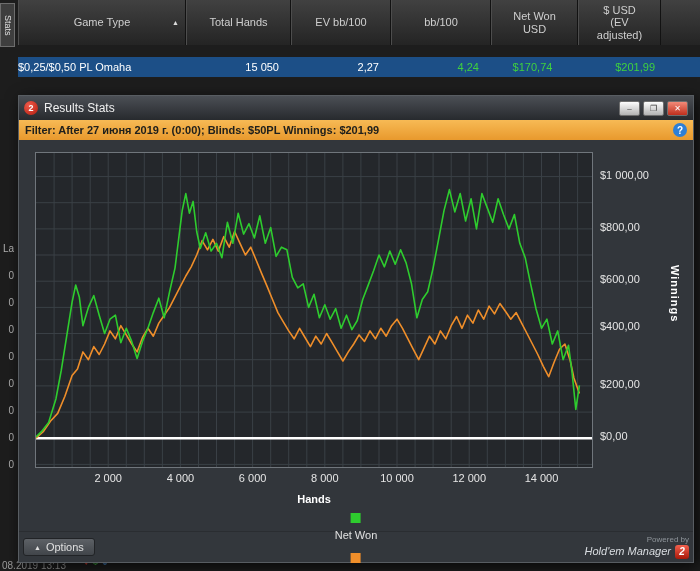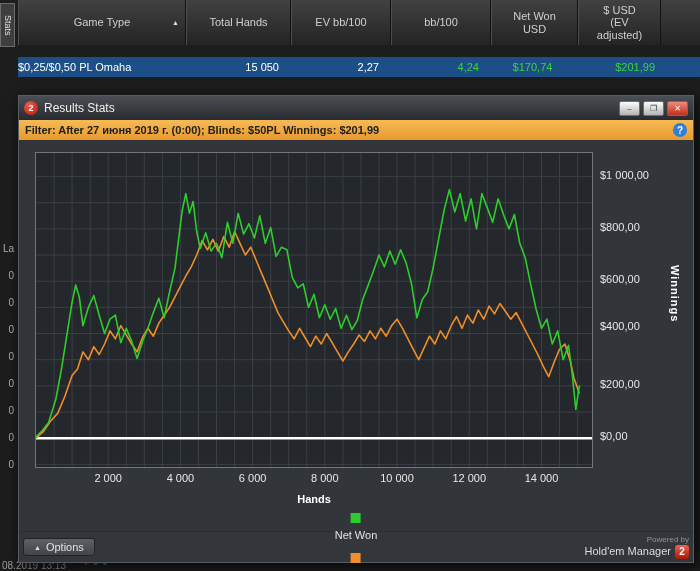--- a/index.html
+++ b/index.html
@@ -53,21 +53,21 @@
   .bottombar{height:30px;flex:0 0 30px;display:flex;align-items:center;padding:0 4px;position:relative;
     background:#33373c;border-top:1px solid #2a2d31;}
   .options{display:flex;align-items:center;gap:5px;background:linear-gradient(#5d6166,#41454a);border:1px solid #212326;
     color:#e0e0e0;font-size:11px;padding:2px 10px;border-radius:3px;font-family:"Liberation Sans",sans-serif;}
   .options .oicon{font-size:7px;}
   .legend{position:absolute;left:50%;transform:translateX(-50%);display:flex;align-items:center;gap:6px;color:#e0e0e0;font-size:11px;flex-direction:column;}
   .legend .gap{width:8px;}
   .swatch{width:10px;height:10px;display:inline-block;}
   .powered{margin-left:auto;text-align:right;line-height:1.15;}
   .pb1{font-size:8px;color:#8f959b;}
-  .pb2{font-size:11px;color:#d8dce0;display:flex;align-items:center;gap:4px;justify-content:space-between;}
+  .pb2{font-size:11px;color:#d8dce0;display:flex;align-items:center;gap:4px;justify-content:space-between;font-style:italic;}
   .pblogo{width:14px;height:14px;border-radius:3px;background:linear-gradient(#f2604e,#a81808);color:#fff;
     font-weight:bold;font-size:10px;display:inline-flex;align-items:center;justify-content:center;}
 </style>
 </head>
 <body>
 
 <div class="screen">
 
   <div class="stats-tab">Stats</div>
 

